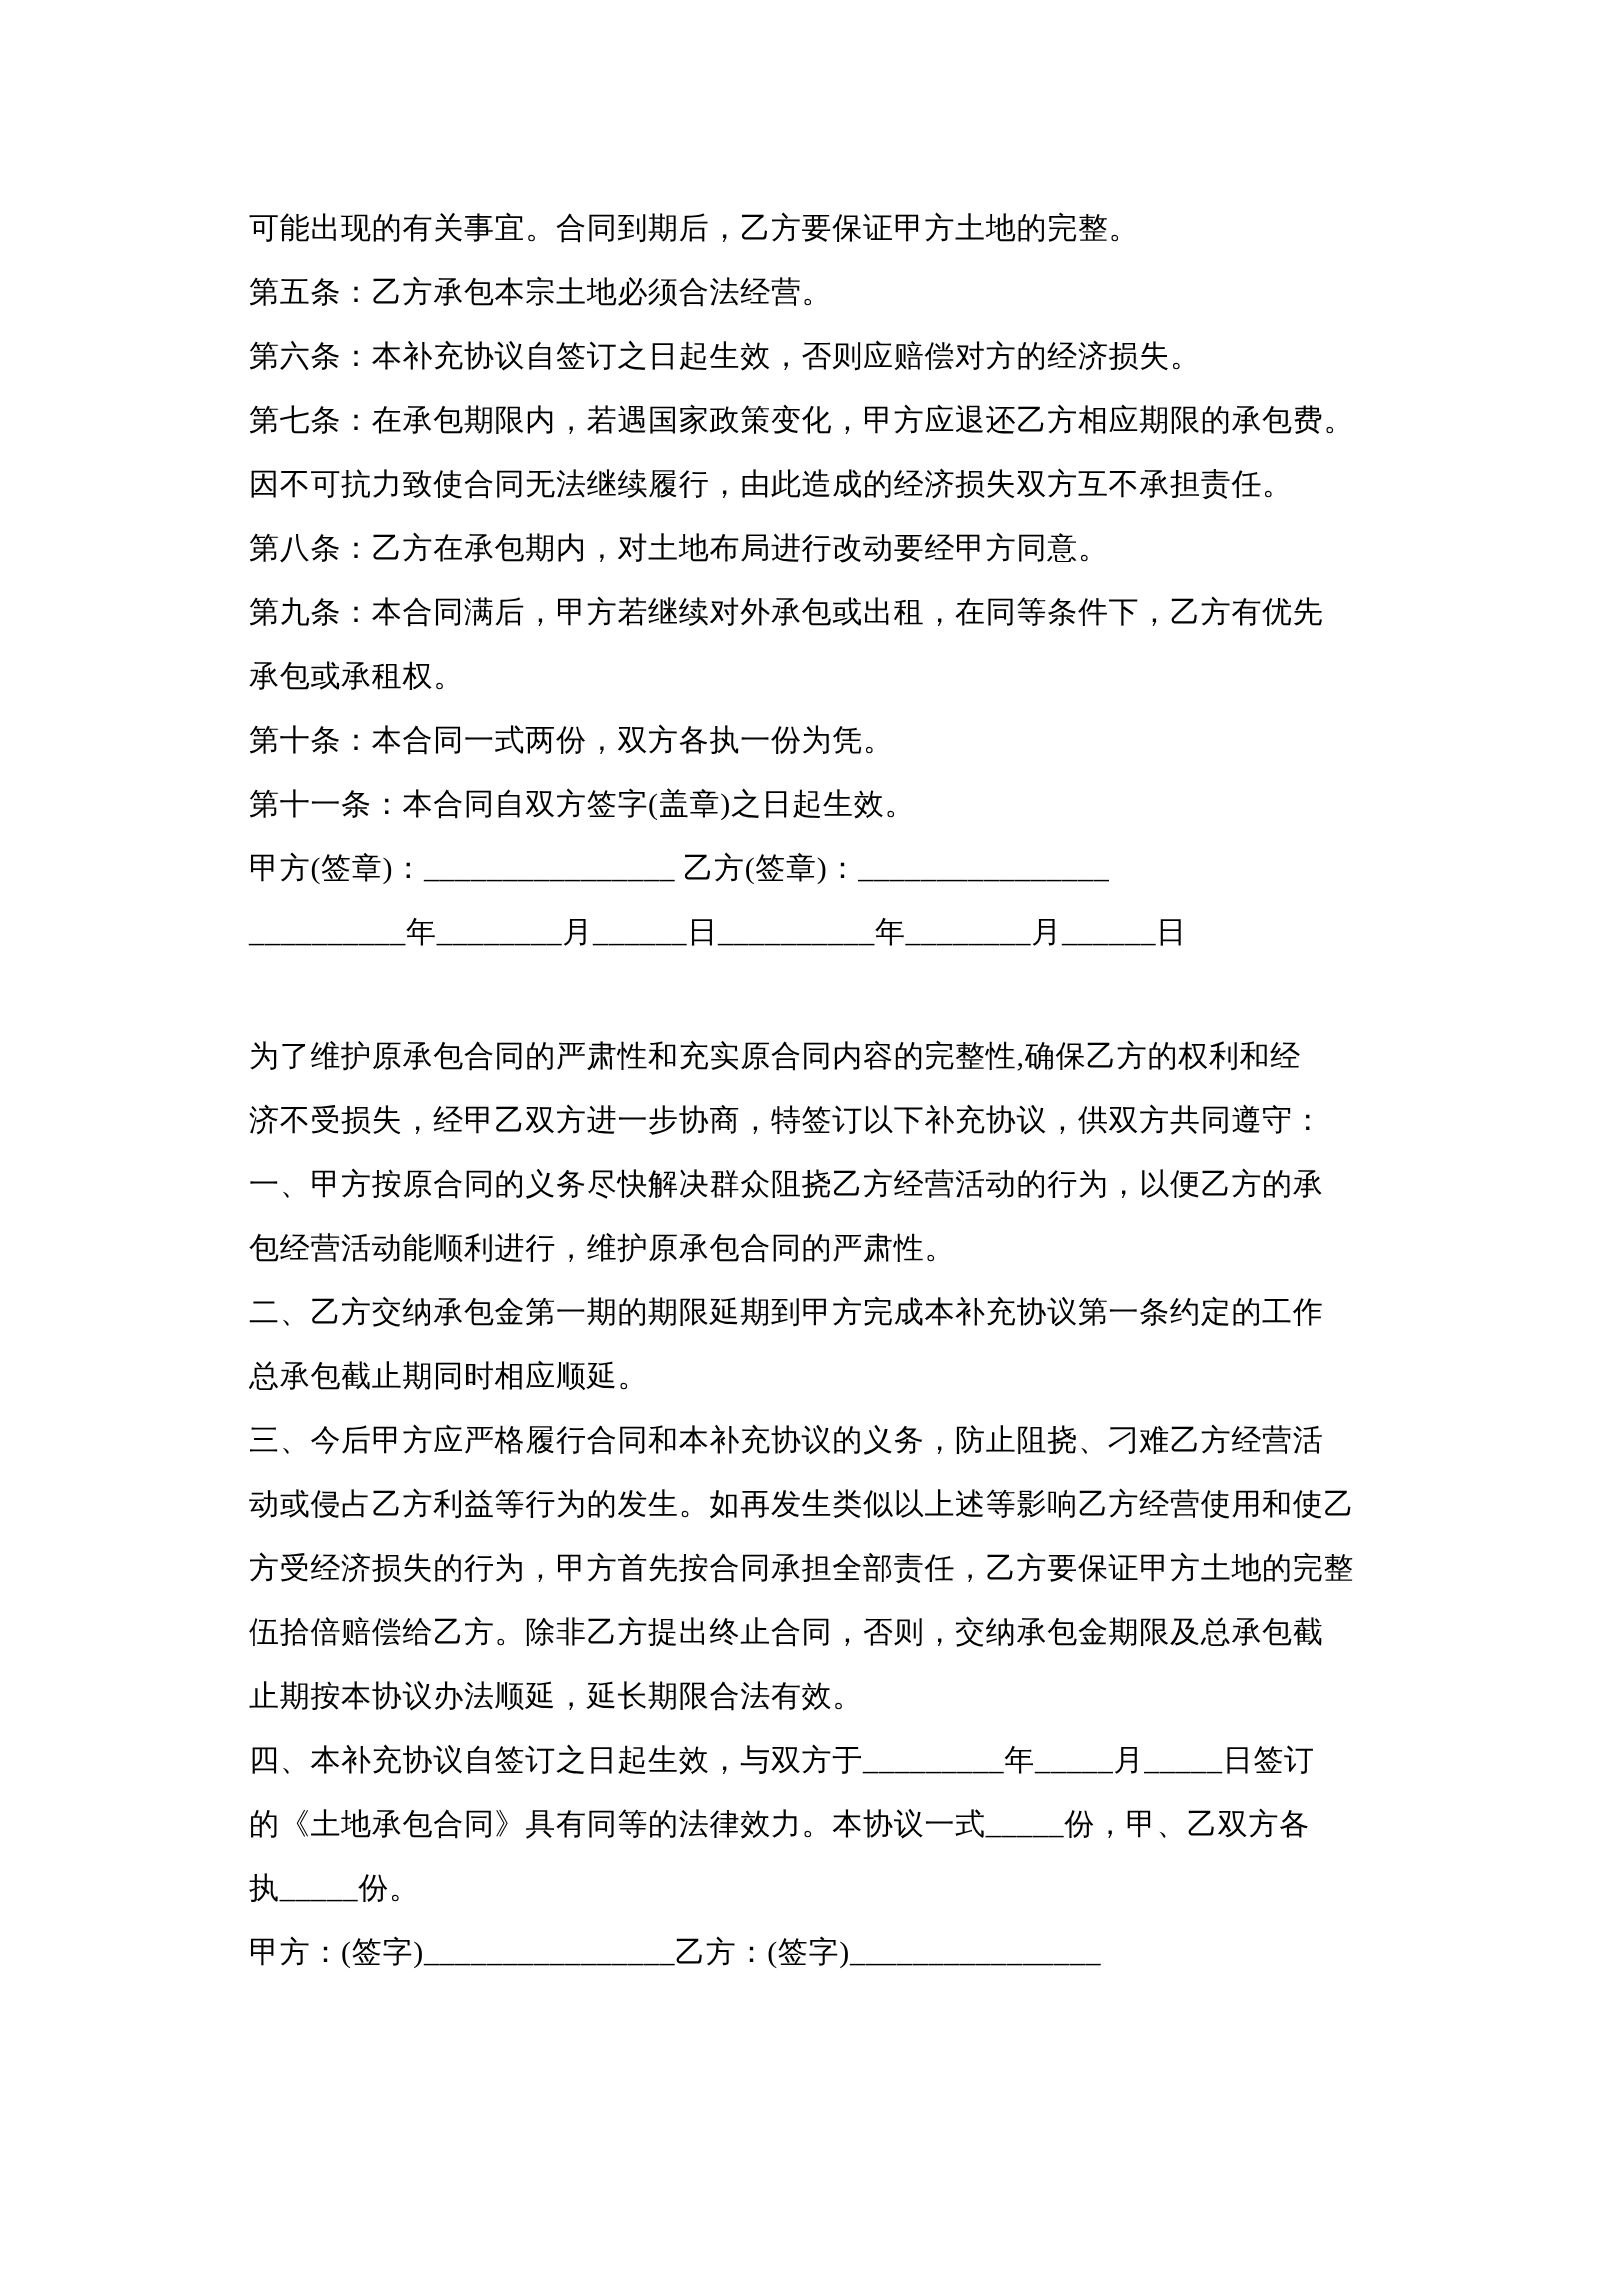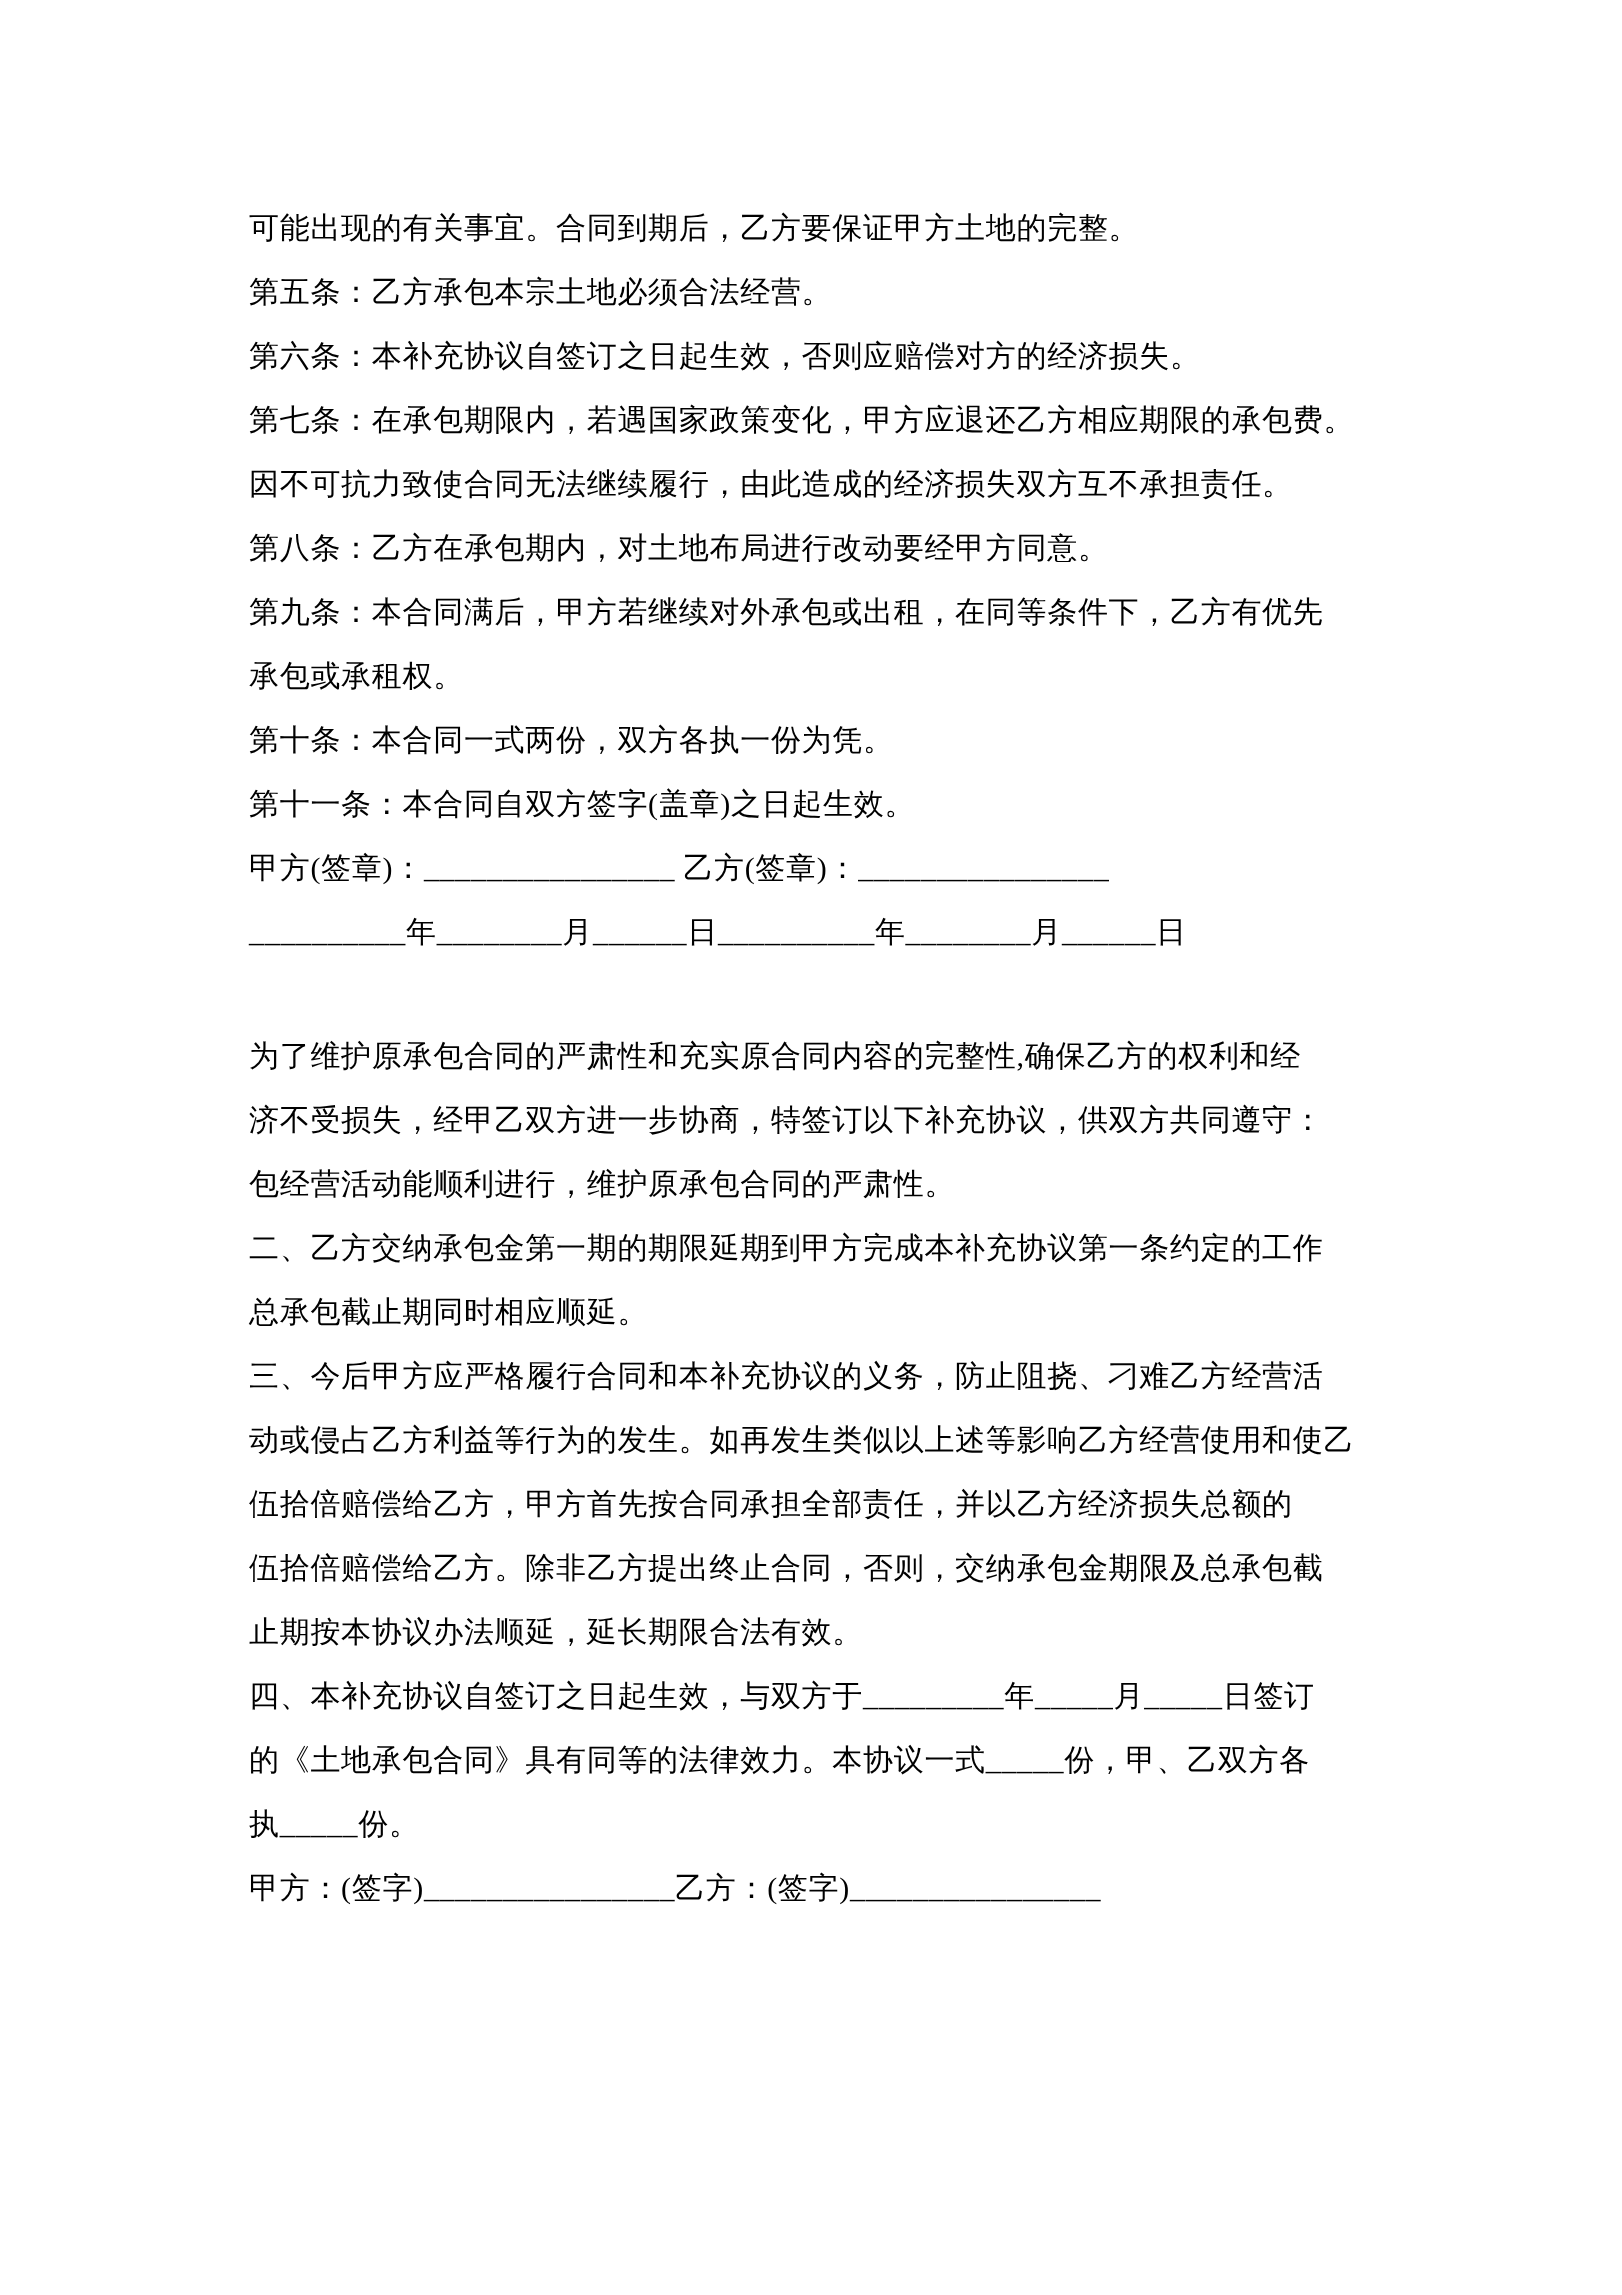--- a/index.html
+++ b/index.html
@@ -46,26 +46,27 @@
     <p class="line">承包或承租权。</p>
     <p class="line">第十条：本合同一式两份，双方各执一份为凭。</p>
     <p class="line">第十一条：本合同自双方签字(盖章)之日起生效。</p>
     <p class="line">甲方(签章)：________________ 乙方(签章)：________________</p>
     <p class="line">__________年________月______日__________年________月______日</p>
 
     <div class="section-gap"></div>
 
     <p class="line">为了维护原承包合同的严肃性和充实原合同内容的完整性,确保乙方的权利和经</p>
     <p class="line">济不受损失，经甲乙双方进一步协商，特签订以下补充协议，供双方共同遵守：</p>
+    <p class="line">一、甲方按原合同的义务尽快解决群众阻挠乙方经营活动的行为，以便乙方的承</p>
     <p class="line">包经营活动能顺利进行，维护原承包合同的严肃性。</p>
     <p class="line">二、乙方交纳承包金第一期的期限延期到甲方完成本补充协议第一条约定的工作</p>
     <p class="line">总承包截止期同时相应顺延。</p>
     <p class="line">三、今后甲方应严格履行合同和本补充协议的义务，防止阻挠、刁难乙方经营活</p>
     <p class="line">动或侵占乙方利益等行为的发生。如再发生类似以上述等影响乙方经营使用和使乙</p>
-    <p class="line">伍拾倍赔偿给乙方，甲方首先按合同承担全部责任，并以乙方经济损失总额的</p>
+    <p class="line">方受经济损失的行为，甲方首先按合同承担全部责任，乙方要保证甲方土地的完整</p>
     <p class="line">伍拾倍赔偿给乙方。除非乙方提出终止合同，否则，交纳承包金期限及总承包截</p>
     <p class="line">止期按本协议办法顺延，延长期限合法有效。</p>
     <p class="line">四、本补充协议自签订之日起生效，与双方于_________年_____月_____日签订</p>
     <p class="line">的《土地承包合同》具有同等的法律效力。本协议一式_____份，甲、乙双方各</p>
     <p class="line">执_____份。</p>
     <p class="line">甲方：(签字)________________乙方：(签字)________________</p>
 
   </div>
 </div>
 

